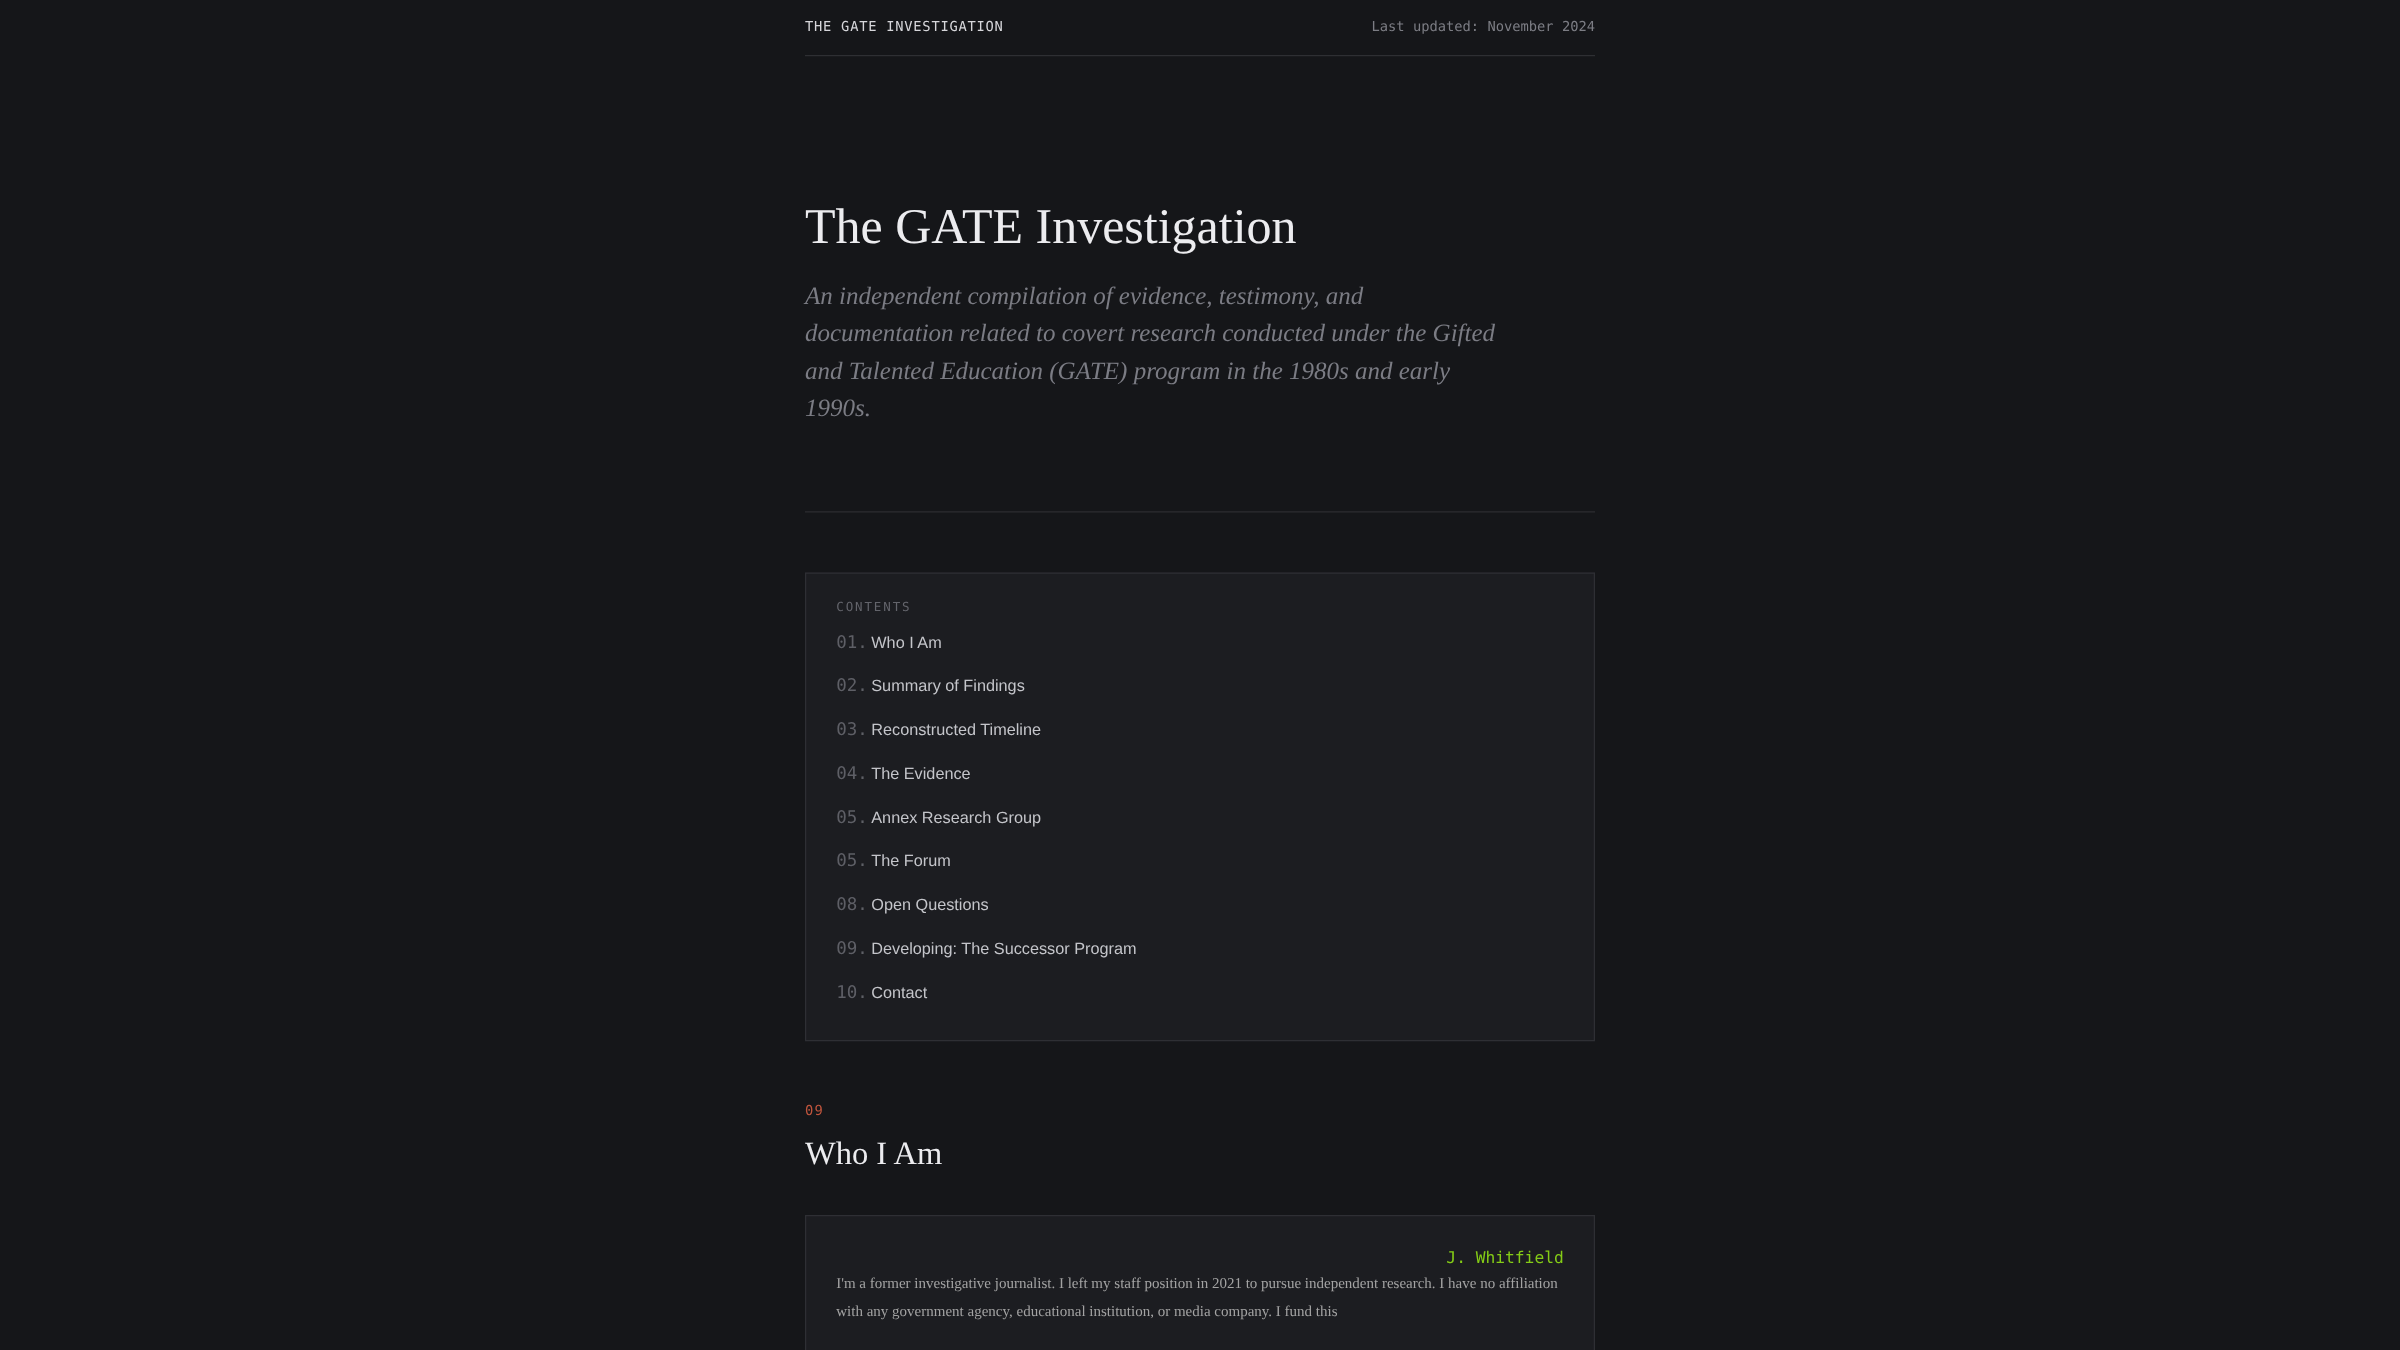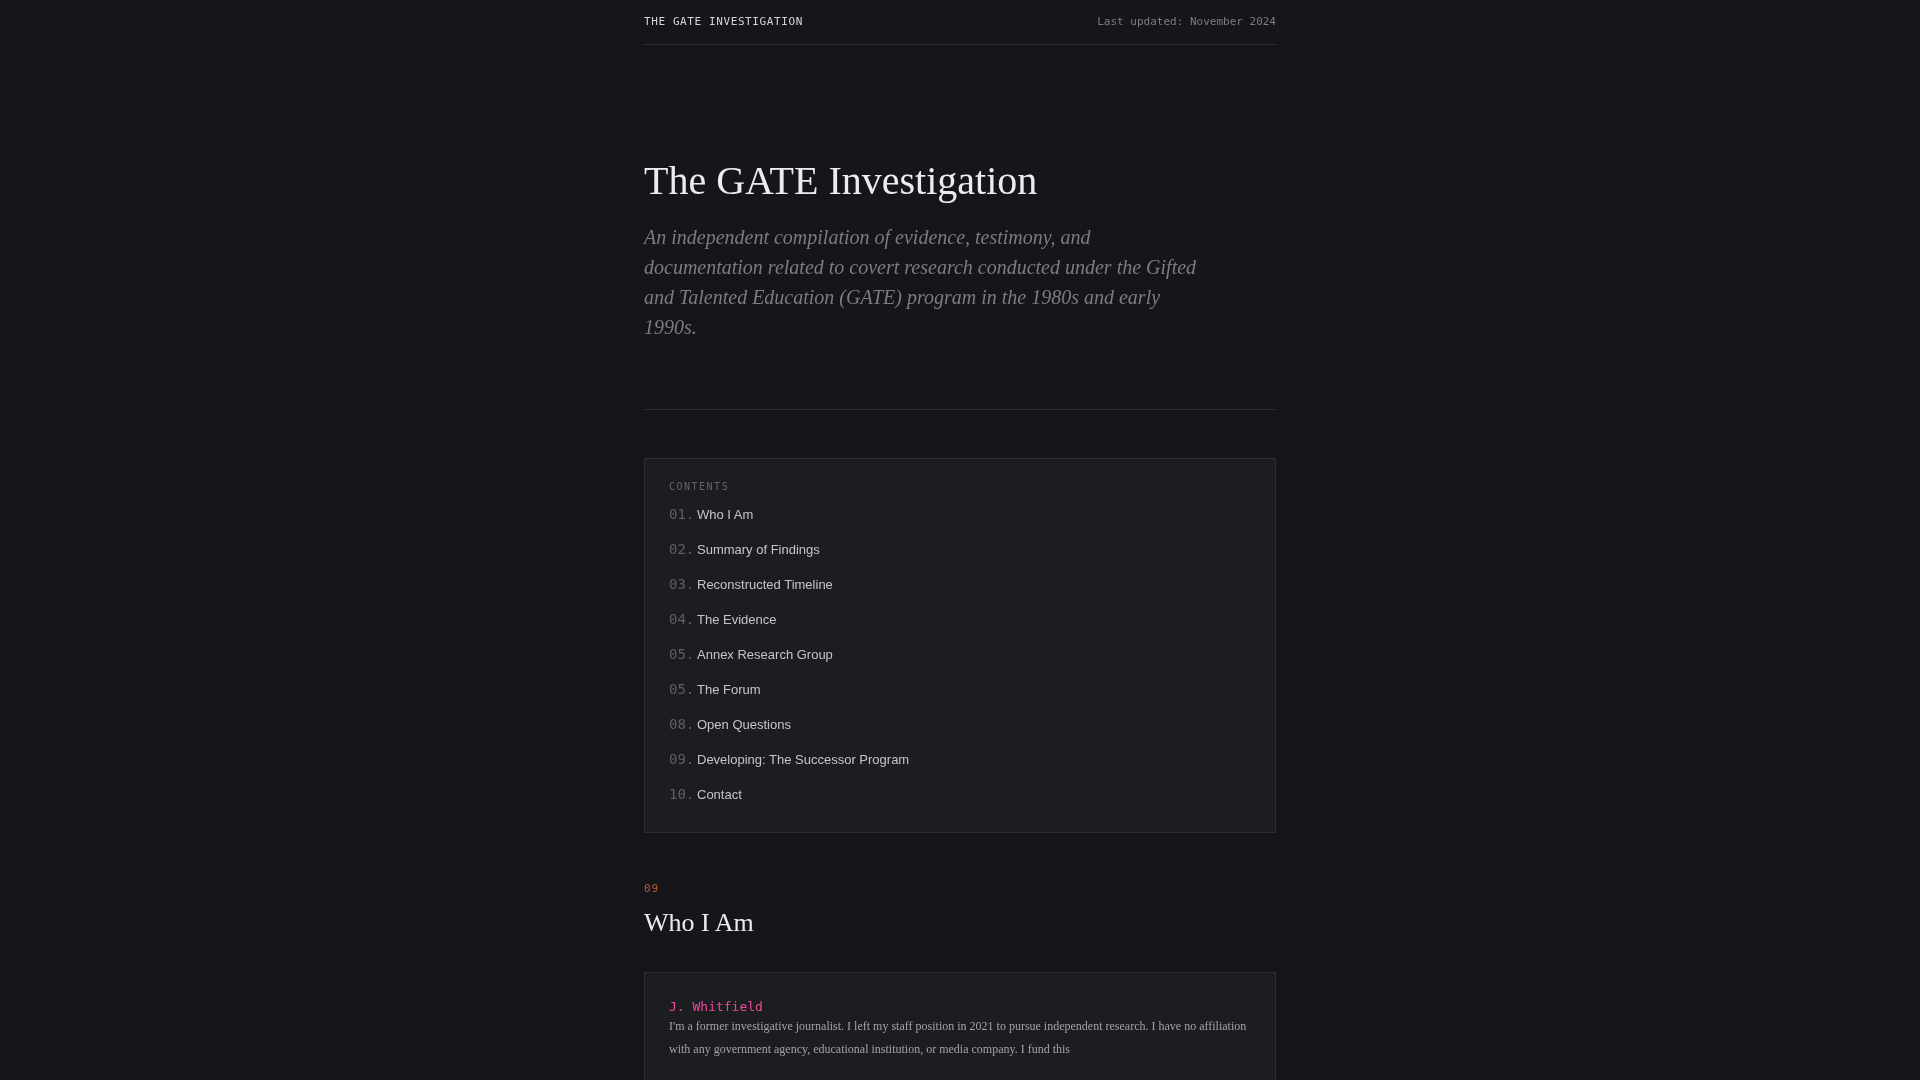--- a/index.html
+++ b/index.html
@@ -15,21 +15,21 @@
   .divider { margin-top: 67px; height: 1px; background: #2c2d31; }
   .toc { margin-top: 48px; background: #1c1d21; border: 1px solid #2e2f34; padding: 22px 24px 11px 24px; }
   .toc-label { font-family: "DejaVu Sans Mono", monospace; font-size: 10px; letter-spacing: 1.5px; color: #63646b; margin-bottom: 14px; }
   .toc-item { display: flex; align-items: baseline; height: 35px; cursor: pointer; }
   .toc-num { font-family: "DejaVu Sans Mono", monospace; font-size: 14px; color: #5e5f66; width: 28px; }
   .toc-text { font-family: "Liberation Sans", sans-serif; font-size: 13px; color: #c4c5ca; }
   .section { margin-top: 49px; }
   .sec-num { font-family: "DejaVu Sans Mono", monospace; font-size: 11px; color: #c0553d; letter-spacing: 1px; }
   .sec-title { margin-top: 12px; font-size: 26px; font-weight: 400; color: #ececef; line-height: 32px; }
   .card { margin-top: 33px; background: #1c1d21; border: 1px solid #2e2f34; padding: 26px 24px 20px 24px; }
-  .card-name { font-family: "DejaVu Sans Mono", monospace; font-size: 13px; color: #ec4899; }
+  .card-name { font-family: "DejaVu Sans Mono", monospace; font-size: 13px; color: #84cc16; text-align: right; }
   .card-body { margin-top: 1px; font-size: 12px; line-height: 23px; color: #a3a3a3; }
 </style>
 </head>
 <body>
 
 <div class="col">
   <div class="topbar">
     <span class="brand">THE GATE INVESTIGATION</span>
     <span class="updated">Last updated: November 2024</span>
   </div>

